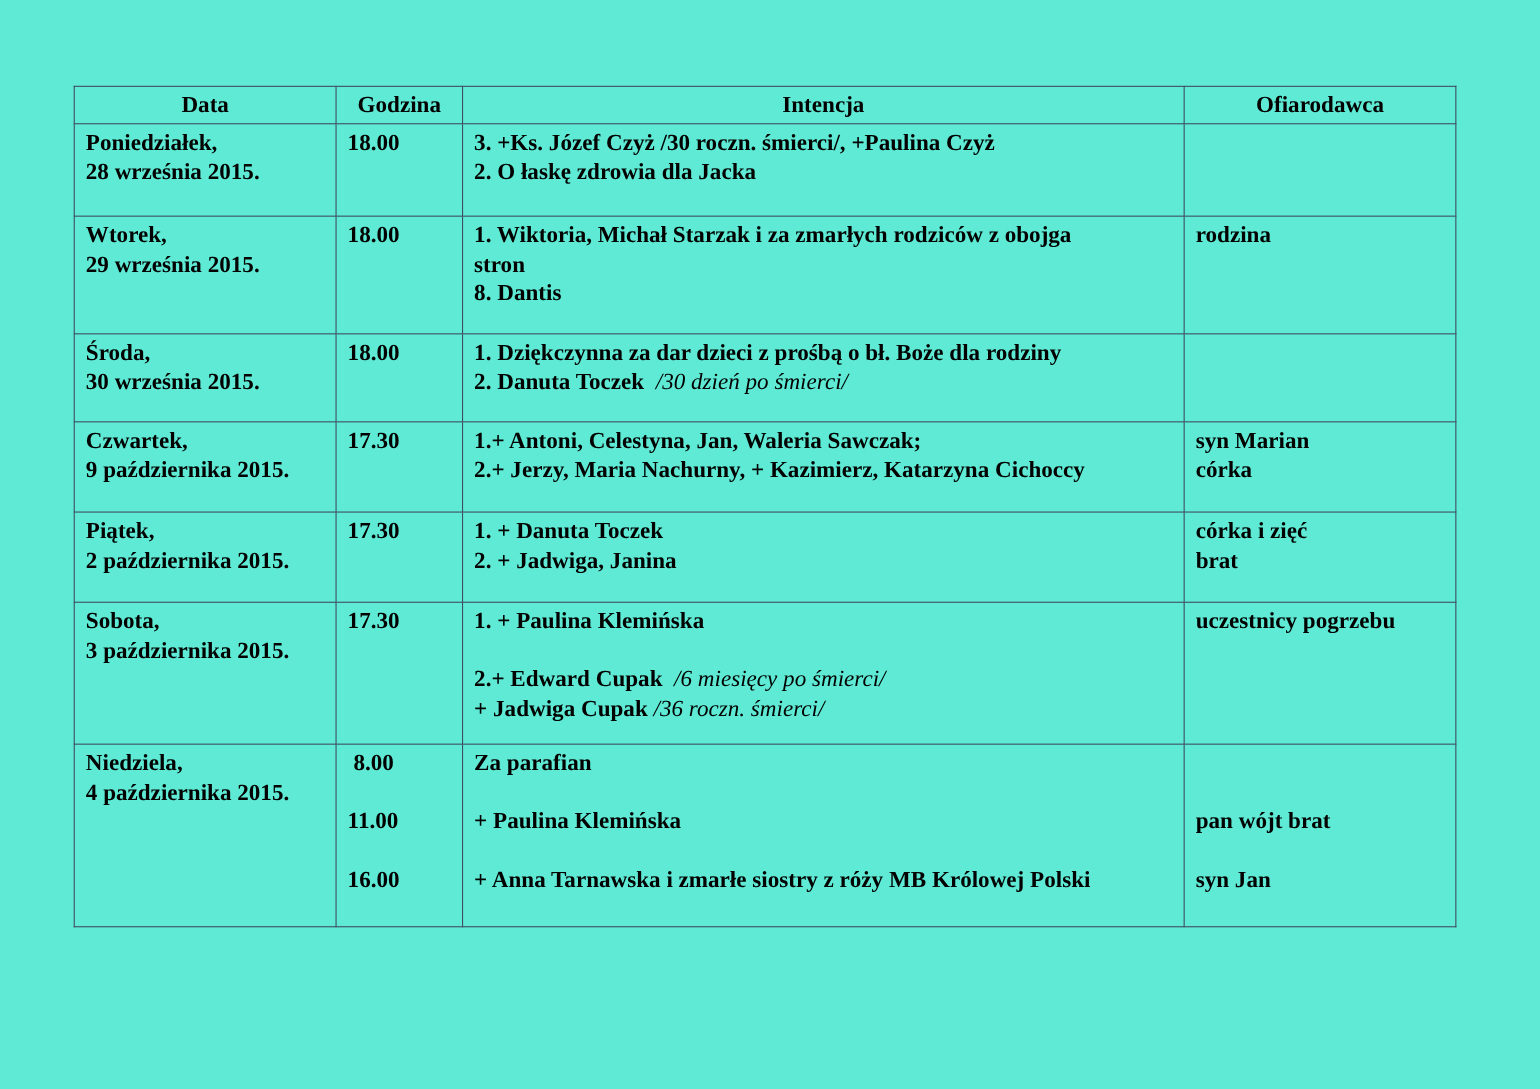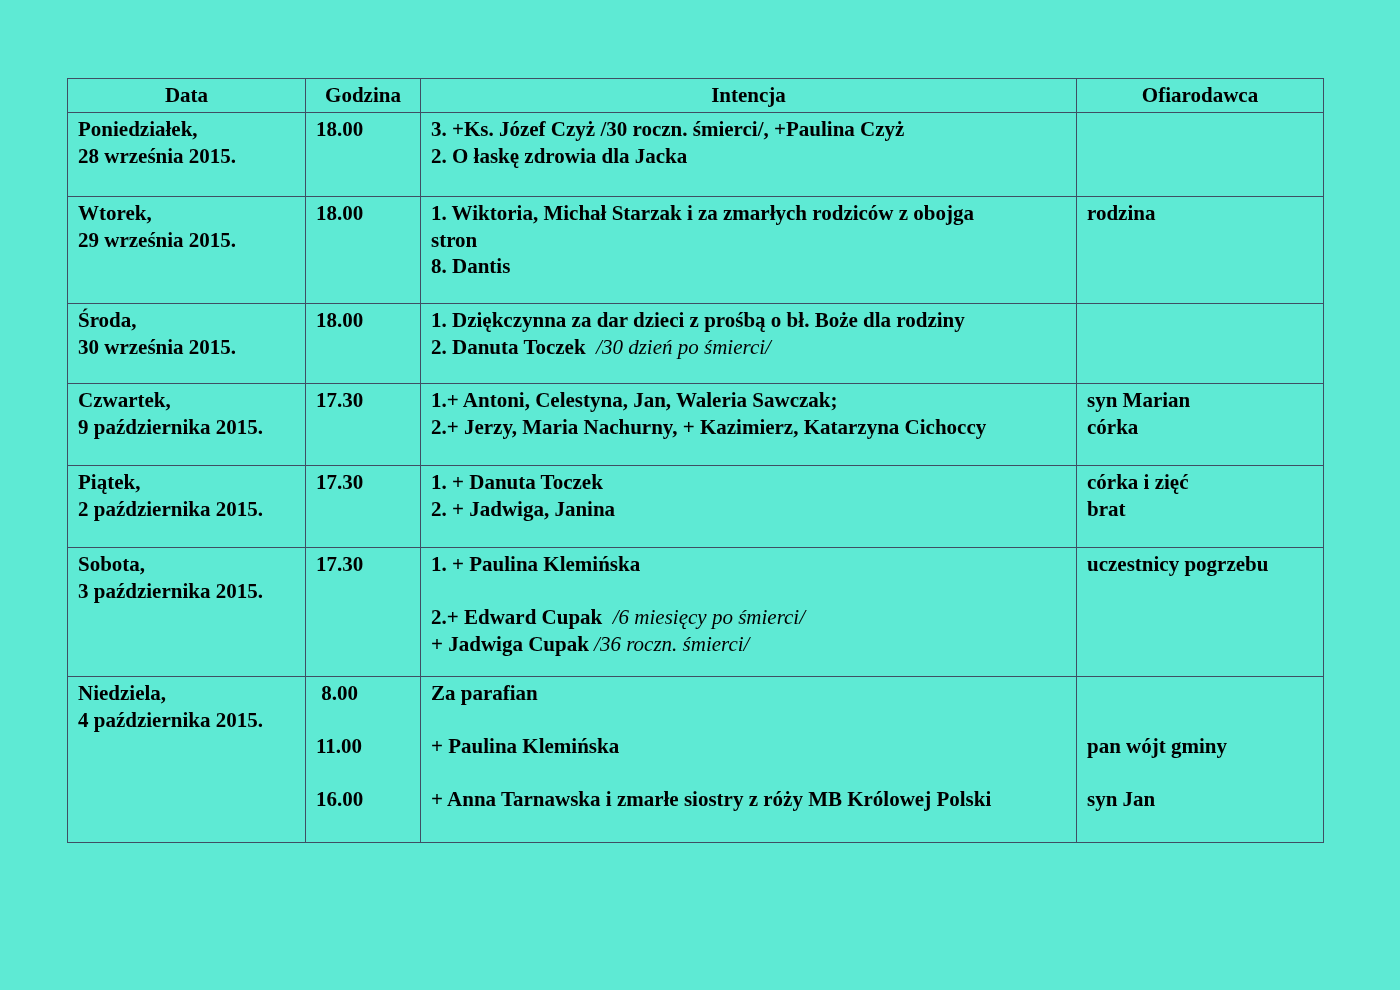--- a/index.html
+++ b/index.html
@@ -190,20 +190,20 @@
           <td>
             <div class="ln"><span>Za parafian</span></div>
             <div class="ln"></div>
             <div class="ln"><span>+ Paulina Klemińska</span></div>
             <div class="ln"></div>
             <div class="ln"><span>+ Anna Tarnawska i zmarłe siostry z róży MB Królowej Polski</span></div>
           </td>
           <td>
             <div class="ln"></div>
             <div class="ln"></div>
-            <div class="ln"><span>pan wójt gminy</span></div>
+            <div class="ln"><span>pan wójt brat</span></div>
             <div class="ln"></div>
             <div class="ln"><span>syn Jan</span></div>
           </td>
         </tr>
       </tbody>
   </table>
 </div>
 
 </body></html>

